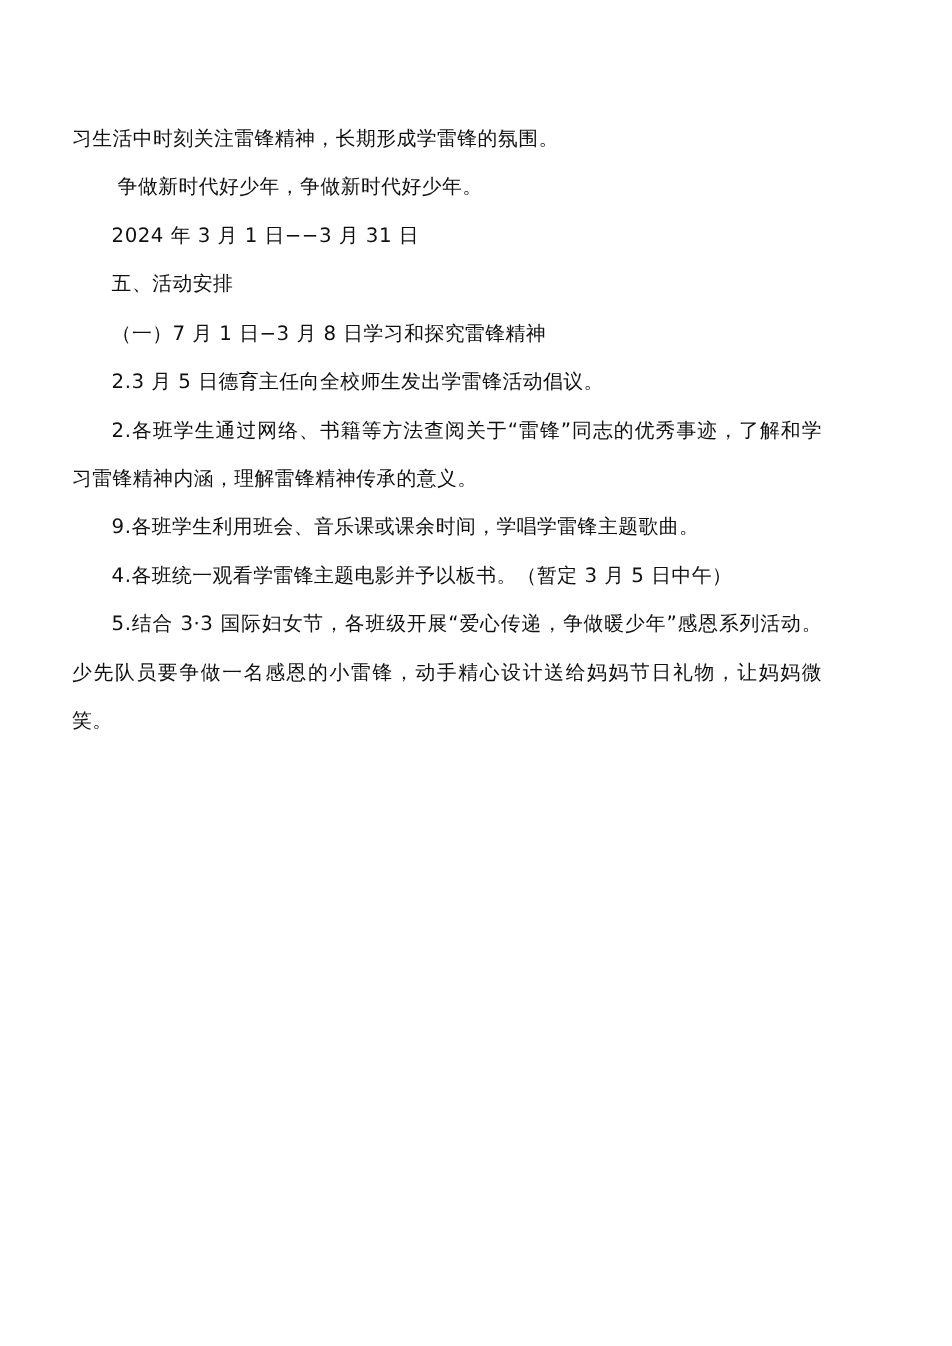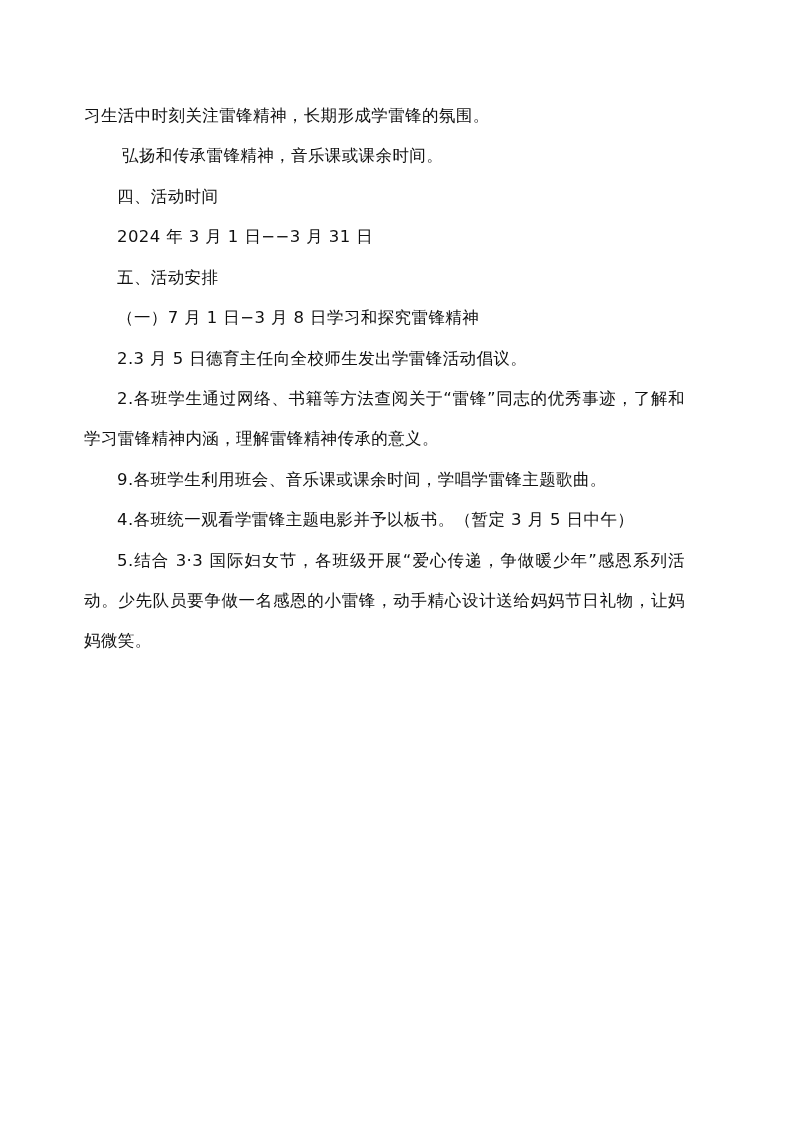--- a/index.html
+++ b/index.html
@@ -13,21 +13,21 @@
     font-family: "DejaVu Sans", "Liberation Sans", sans-serif;
     color: #000000;
     position: relative;
     overflow: hidden;
   }
   .page {
     position: relative;
     width: 793px;
     height: 1122px;
     box-sizing: border-box;
-    padding: 96px 108px 96px 84px;
+    padding: 96px 108px 96px 60px;
   }
   .doc-body {
     font-size: 16.5px;
     line-height: 2.45;
     letter-spacing: 0.4px;
     text-align: justify;
     color: #101010;
   }
   .para {
     margin: 0 0 0 0;
@@ -48,23 +48,22 @@
 </style>
 </head>
 <body>
 
 <div class="page">
   <div class="doc-body">
 
     <p class="para no-indent">习生活中时刻关注雷锋精神，长期形成学雷锋的氛围。</p>
 
 
-    <p class="para indent-2">弘扬和传承雷锋精神，音乐课或课余时间。</p>
+    <p class="para indent-2">争做新时代好少年，争做新时代好少年。</p>
 
-    <p class="para indent-1">四、活动时间</p>
 
     <p class="para indent-1">2024 年 3 月 1 日−−3 月 31 日</p>
 
     <p class="para indent-1">五、活动安排</p>
 
     <p class="para indent-1">（一）7 月 1 日−3 月 8 日学习和探究雷锋精神</p>
 
     <p class="para indent-1">2.3 月 5 日德育主任向全校师生发出学雷锋活动倡议。</p>
 
     <p class="para indent-1">2.各班学生通过网络、书籍等方法查阅关于“雷锋”同志的优秀事迹，了解和学习雷锋精神内涵，理解雷锋精神传承的意义。</p>

